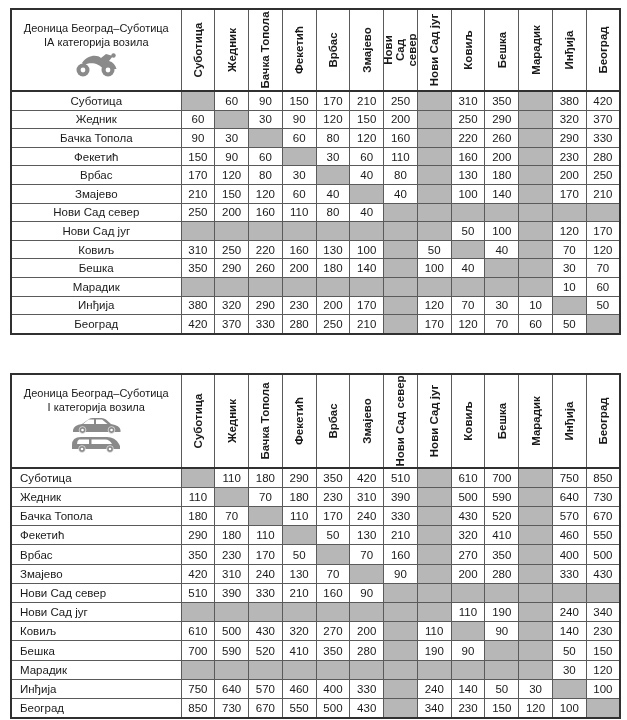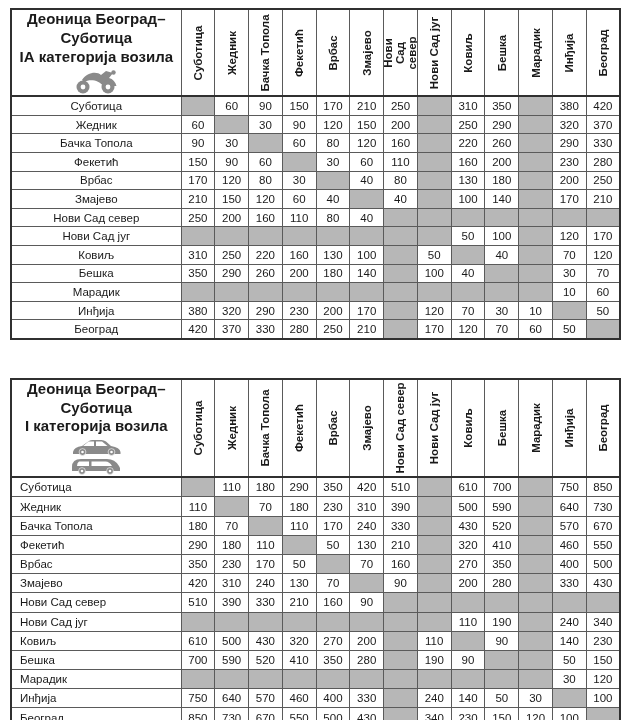--- a/index.html
+++ b/index.html
@@ -14,21 +14,21 @@
 
   table {
     border-collapse:collapse; table-layout:fixed; width:611px;
     border:2px solid var(--border-outer,#303030);
   }
   col.c-label { width:170px; }
   th, td { border:1px solid var(--border-inner,#5a5a5a); padding:0; }
   thead th { border-bottom:2px solid var(--border-outer,#303030); background:#fff; vertical-align:middle; }
 
   th.corner { vertical-align:middle; text-align:center; }
-  .t-line1, .t-line2 { font-weight:bold; font-size:15px; line-height:1.25; text-align:center; }
+  .t-line1, .t-line2 { font-weight:normal; font-size:11px; line-height:1.25; text-align:center; }
   .icons { margin-top:3px; line-height:0; }
   .icons .icon { display:block; line-height:0; margin:1px 0; }
 
   th.rot { position:relative; overflow:hidden; }
   .t1 th.rot { height:80px; }
   .t2 th.rot { height:92px; }
   .vtext {
     position:absolute; left:50%; top:50%;
     transform:translate(-50%,-50%) rotate(-90deg);
     white-space:nowrap; font-weight:bold; font-size:11.5px; color:#1a1a1a;

